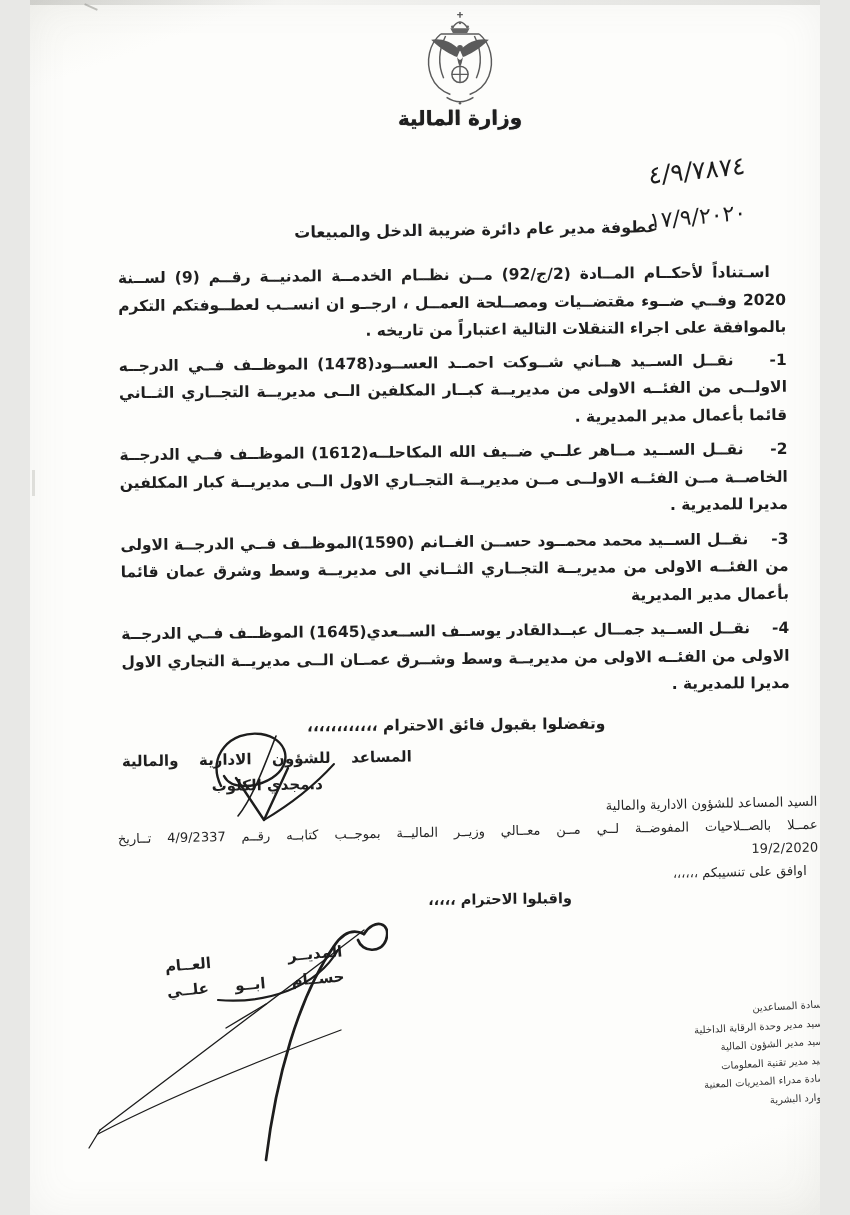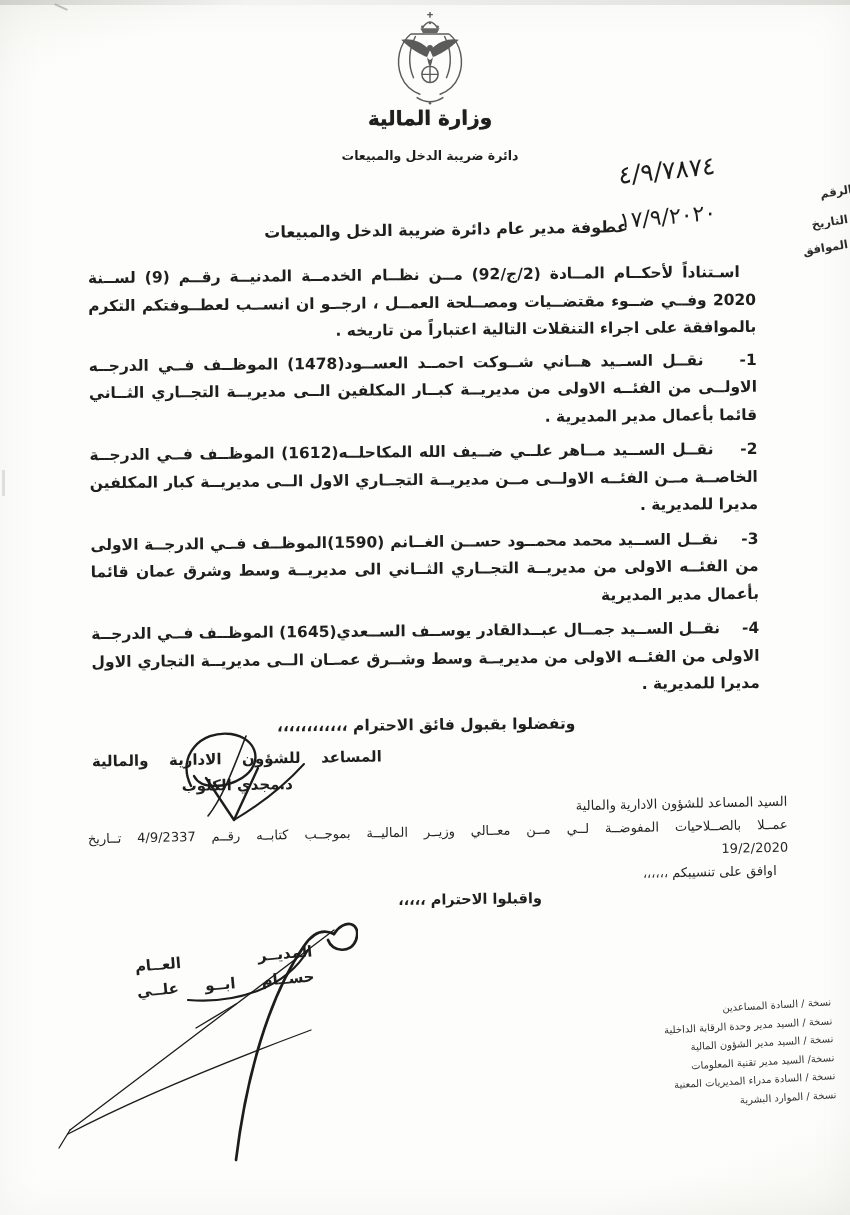--- a/index.html
+++ b/index.html
@@ -1,17 +1,17 @@
 <!DOCTYPE html>
 <html lang="ar" dir="rtl"><head>
 <meta charset="utf-8">
 <style>
   html,body { margin:0; padding:0; background:#e8e8e6; }
   .page {
-    position:relative; width:850px; height:1215px; margin:0 auto;
+    position:relative; width:790px; height:1215px; margin:0 auto;
     background: linear-gradient(160deg,#f5f5f1 0%, #fdfdfb 6%, #fdfdfb 93%, #f4f4f0 100%);
     overflow:hidden; direction:rtl;
     font-family:"DejaVu Sans", sans-serif; color:#1f1f1f;
     box-shadow: inset 0 0 40px rgba(120,120,110,0.08);
   }
   .abs { position:absolute; }
 
   
   .emblem { left:382px; top:10px; width:96px; height:98px; }
   .ministry { left:322px; top:106px; width:216px; text-align:center;
@@ -106,21 +106,20 @@
       <path d="M50 41 C60 30 72 28 80 30 C70 40 59 46 53 48 Z" fill="#4a4a4a" stroke="none"></path>
       <circle cx="50" cy="38.5" r="3" fill="#4a4a4a" stroke="none"></circle>
       <path d="M47 48 q3 6 6 0 q-1 8 -3 10 q-2 -2 -3 -10" fill="#4a4a4a" stroke="none"></path>
       <circle cx="50" cy="66" r="8.5"></circle>
       <path d="M41.5 66 h17 M50 57.5 v17"></path>
       <path d="M36 90 q14 9 28 0"></path>
       <circle cx="50" cy="96" r="1.3" fill="#4a4a4a" stroke="none"></circle>
     </g>
   </svg>
   <div class="abs ministry">وزارة المالية</div>
-  <div class="abs department">دائرة ضريبة الدخل والمبيعات</div>
 
   <div class="abs ref-label ref-num">الرقم</div>
   <div class="abs ref-label ref-date">التاريخ</div>
   <div class="abs ref-label ref-corr">الموافق</div>
   <div class="abs hw hw-number">٤/٩/٧٨٧٤</div>
   <div class="abs hw hw-date">١٧/٩/٢٠٢٠</div>
 
   <div class="abs title">عطوفة مدير عام دائرة ضريبة الدخل والمبيعات</div>
 
   <div class="abs body-block">

